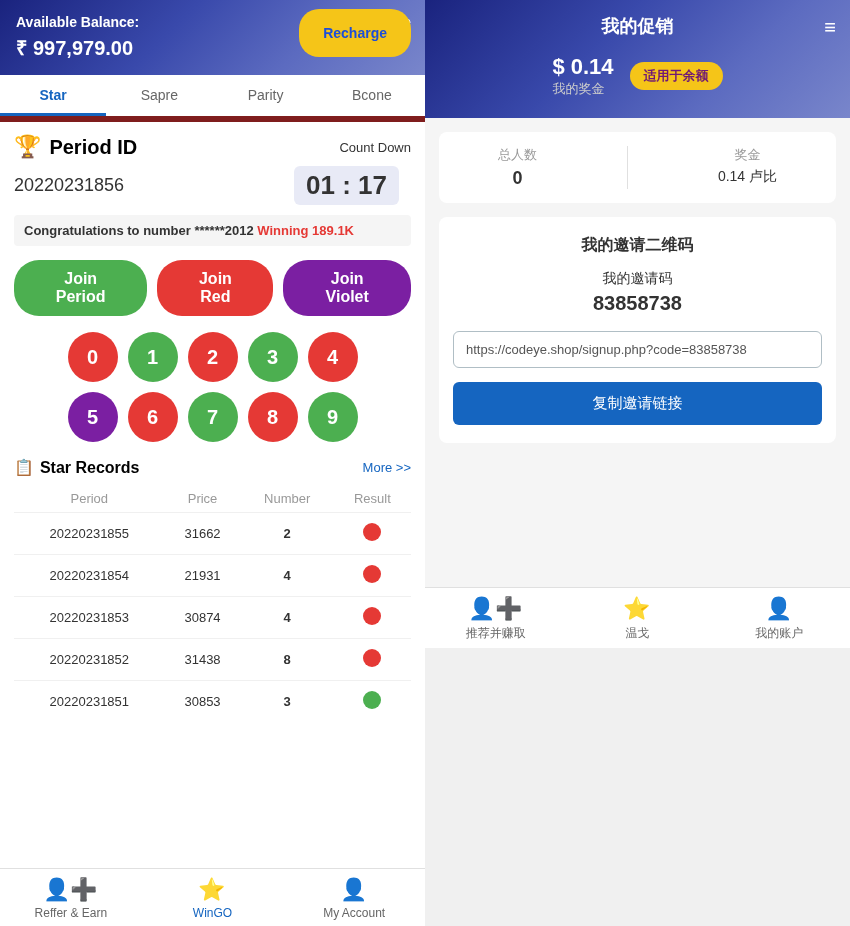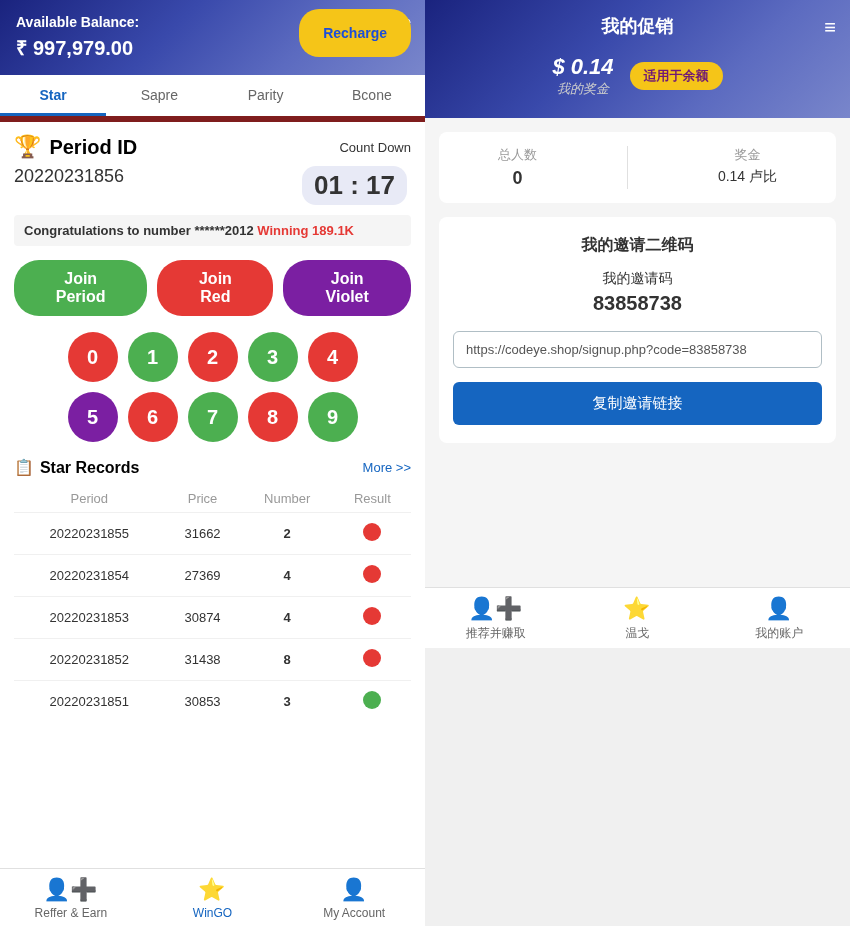--- a/index.html
+++ b/index.html
@@ -130,27 +130,28 @@
       color: #333;
       font-weight: 500;
     }
 
     .countdown-value {
       font-size: 26px;
       font-weight: bold;
       color: #333;
       background: #e8eaf6;
       padding: 4px 12px;
-      border-radius: 14px;
+      border-radius: 6px;
     }
 
     .period-info-row {
       display: flex;
       justify-content: space-between;
-      margin: 6px 4px 10px 0;
+      align-items: center;
+      margin: 6px 12px 10px 0;
     }
 
     .congrats-text {
       font-size: 13px;
       font-weight: bold;
       color: #333;
       background: #f5f5f5;
       border-radius: 4px;
       padding: 8px 10px;
       margin-bottom: 14px;
@@ -323,22 +324,21 @@
     }
 
     .balance-card {
       display: flex;
       align-items: center;
       justify-content: center;
       gap: 16px;
     }
 
     .balance-info {
-      text-align: center;
-      font-style: italic;
+      text-align: left;
     }
 
     .balance-amount-right {
       color: #fff;
       font-size: 22px;
       font-weight: bold;
     }
 
     .balance-sublabel {
       color: #ccc;
@@ -549,21 +549,21 @@
       </thead>
       <tbody id="records-tbody">
       <tr>
             <td>20220231855</td>
             <td>31662</td>
             <td class="number-red">2</td>
             <td><span class="dot dot-red"></span></td>
           </tr>
           <tr>
             <td>20220231854</td>
-            <td>27369</td>
+            <td>21931</td>
             <td class="number-red">4</td>
             <td><span class="dot dot-red"></span></td>
           </tr>
           <tr>
             <td>20220231853</td>
             <td>30874</td>
             <td class="number-red">4</td>
             <td><span class="dot dot-red"></span></td>
           </tr>
           <tr>

